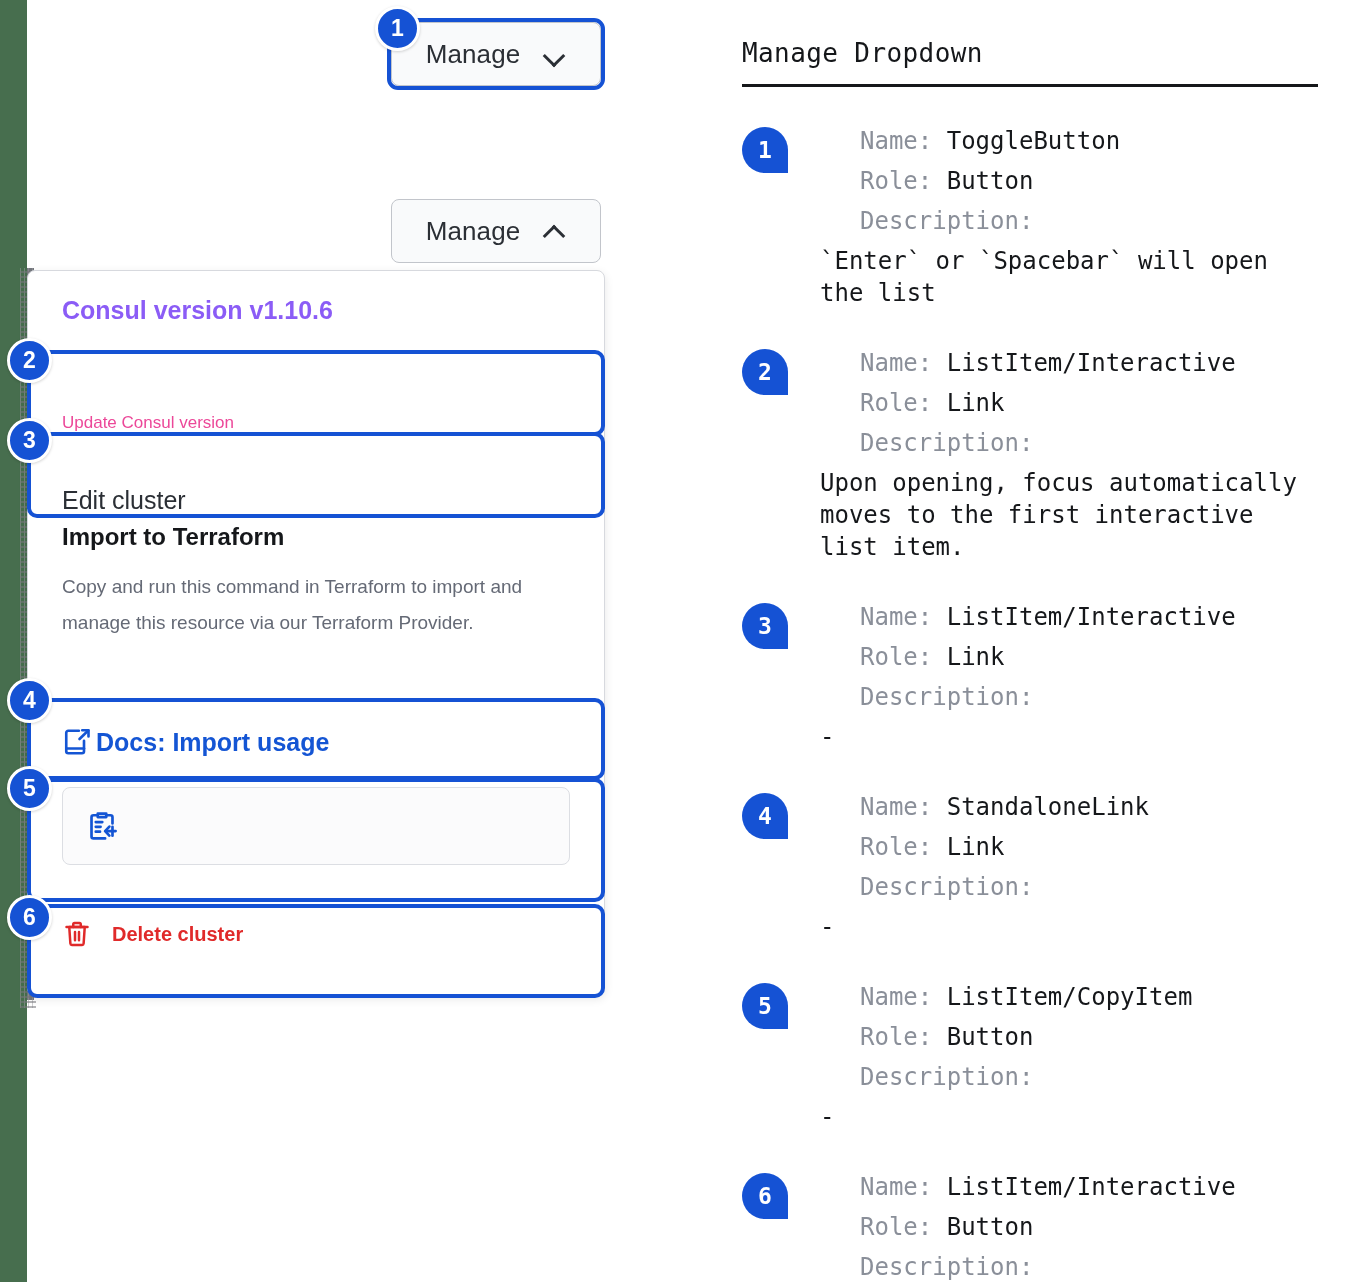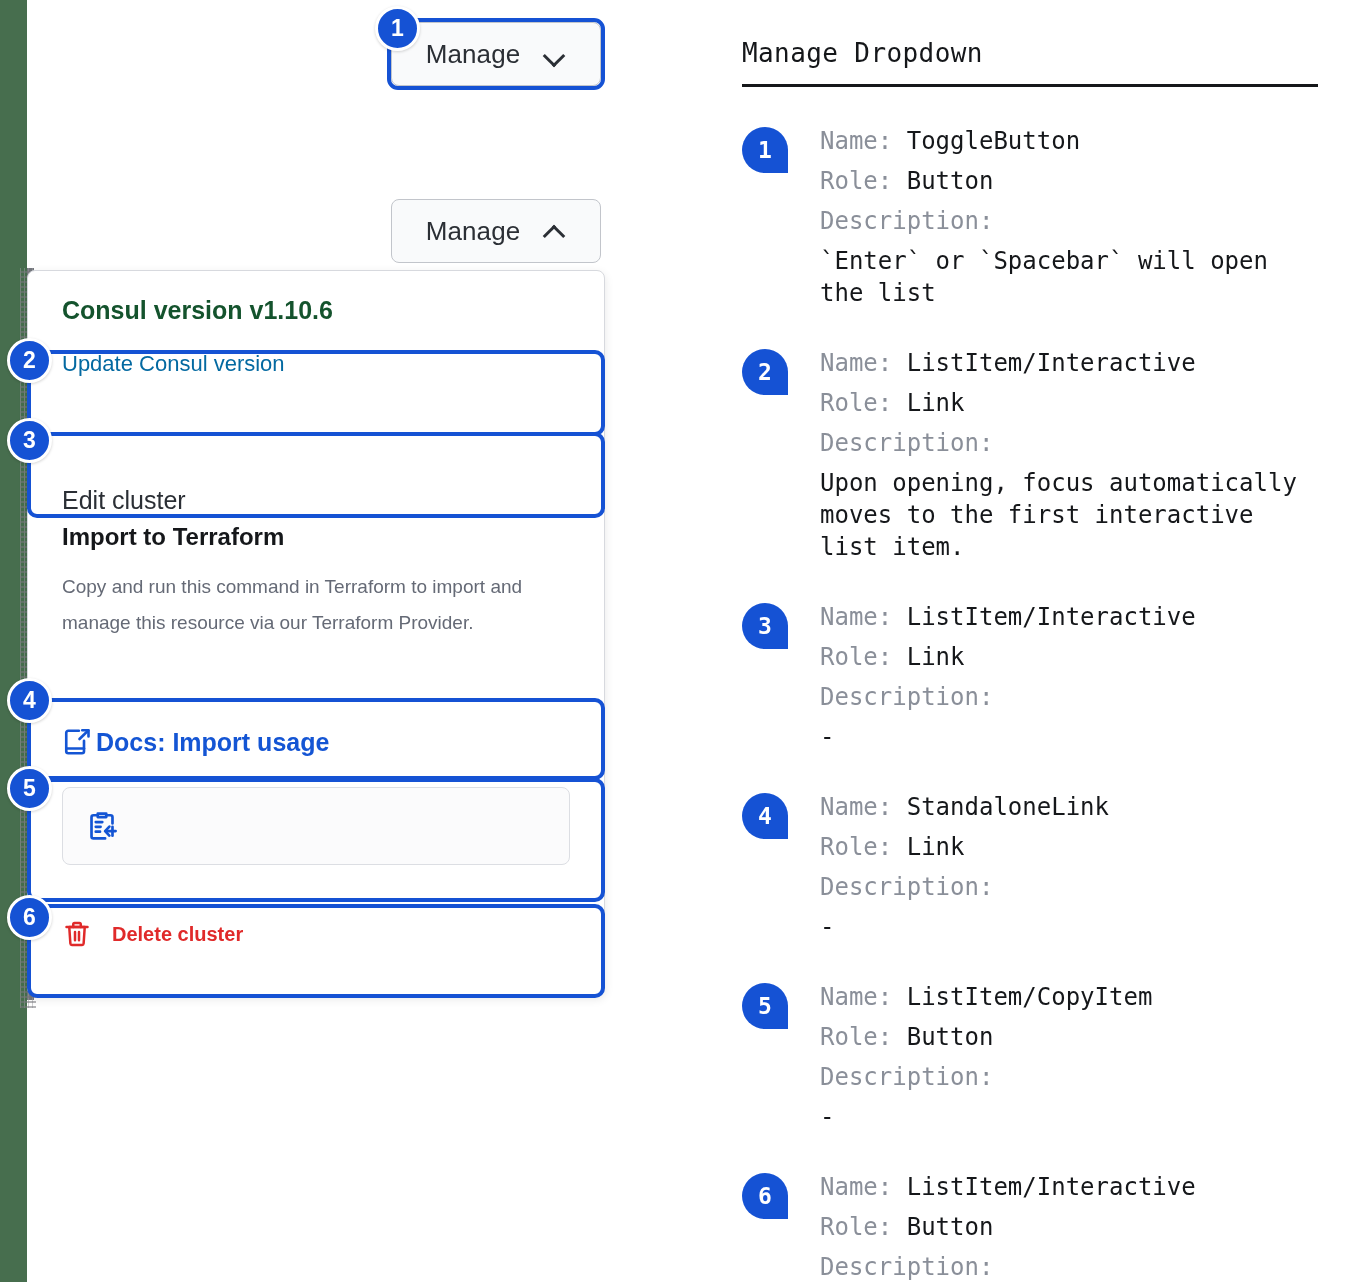--- a/index.html
+++ b/index.html
@@ -73,23 +73,23 @@
     width:578px;height:726px;
     background:#ffffff;
     border:1px solid #d7d9de;
     border-radius:8px;
     box-sizing:border-box;
     box-shadow:0 3px 10px rgba(0,0,0,.10);
   }
   .dd-row{position:absolute;left:0;box-sizing:border-box;width:100%;}
 
   #dd-version{top:0;height:78px;display:flex;align-items:center;padding-left:34px;
-    font-size:25px;font-weight:700;color:#14532d;}
-  #dd-update{top:80px;height:82px;display:flex;align-items:flex-start;padding-left:34px;
-    font-size:22px;color:#0369a1;}
+    font-size:25px;font-weight:700;color:#8b5cf6;}
+  #dd-update{top:80px;height:82px;display:flex;align-items:flex-end;padding-left:34px;
+    font-size:17px;color:#ec4899;}
   #dd-edit{top:162px;height:82px;display:flex;align-items:flex-end;padding-left:34px;
     font-size:25px;color:#2b2f35;}
 
   #dd-tf-title{top:252px;height:44px;display:flex;align-items:flex-start;padding-left:34px;
     font-size:24px;font-weight:700;color:#15171a;}
   #dd-tf-desc{top:298px;padding:0 34px;font-size:19px;color:#656a76;line-height:36px;}
 
   #dd-docs{top:436px;height:70px;display:flex;align-items:center;gap:4px;padding-left:34px;
     font-size:25px;color:#1455d4;font-weight:700;}
 
@@ -143,21 +143,21 @@
   .rp-badge{
     flex:0 0 auto;width:46px;height:46px;
     background:#1552d4;color:#fff;
     border-radius:50% 50% 0 50%;
     display:flex;align-items:center;justify-content:center;
     font-size:23px;font-weight:700;
     margin-top:6px;margin-right:32px;
   }
   .rp-body{flex:1 1 auto;}
   .rp-line{font-size:24px;line-height:40px;color:#15171a;white-space:pre-wrap;}
-  .rp-key{color:#8a8f99;}
+  .rp-key{color:#8a8f99;margin-left:40px;}
   .rp-desc{font-size:24px;line-height:32px;color:#15171a;margin-top:4px;white-space:pre-wrap;}
 </style>
 </head>
 <body>
 
 <div id="page-edge"></div>
 <div id="page-edge-shadow"></div>
 <div id="page-edge-noise"></div>
 
 <div class="manage-btn" id="manage-btn-1">

